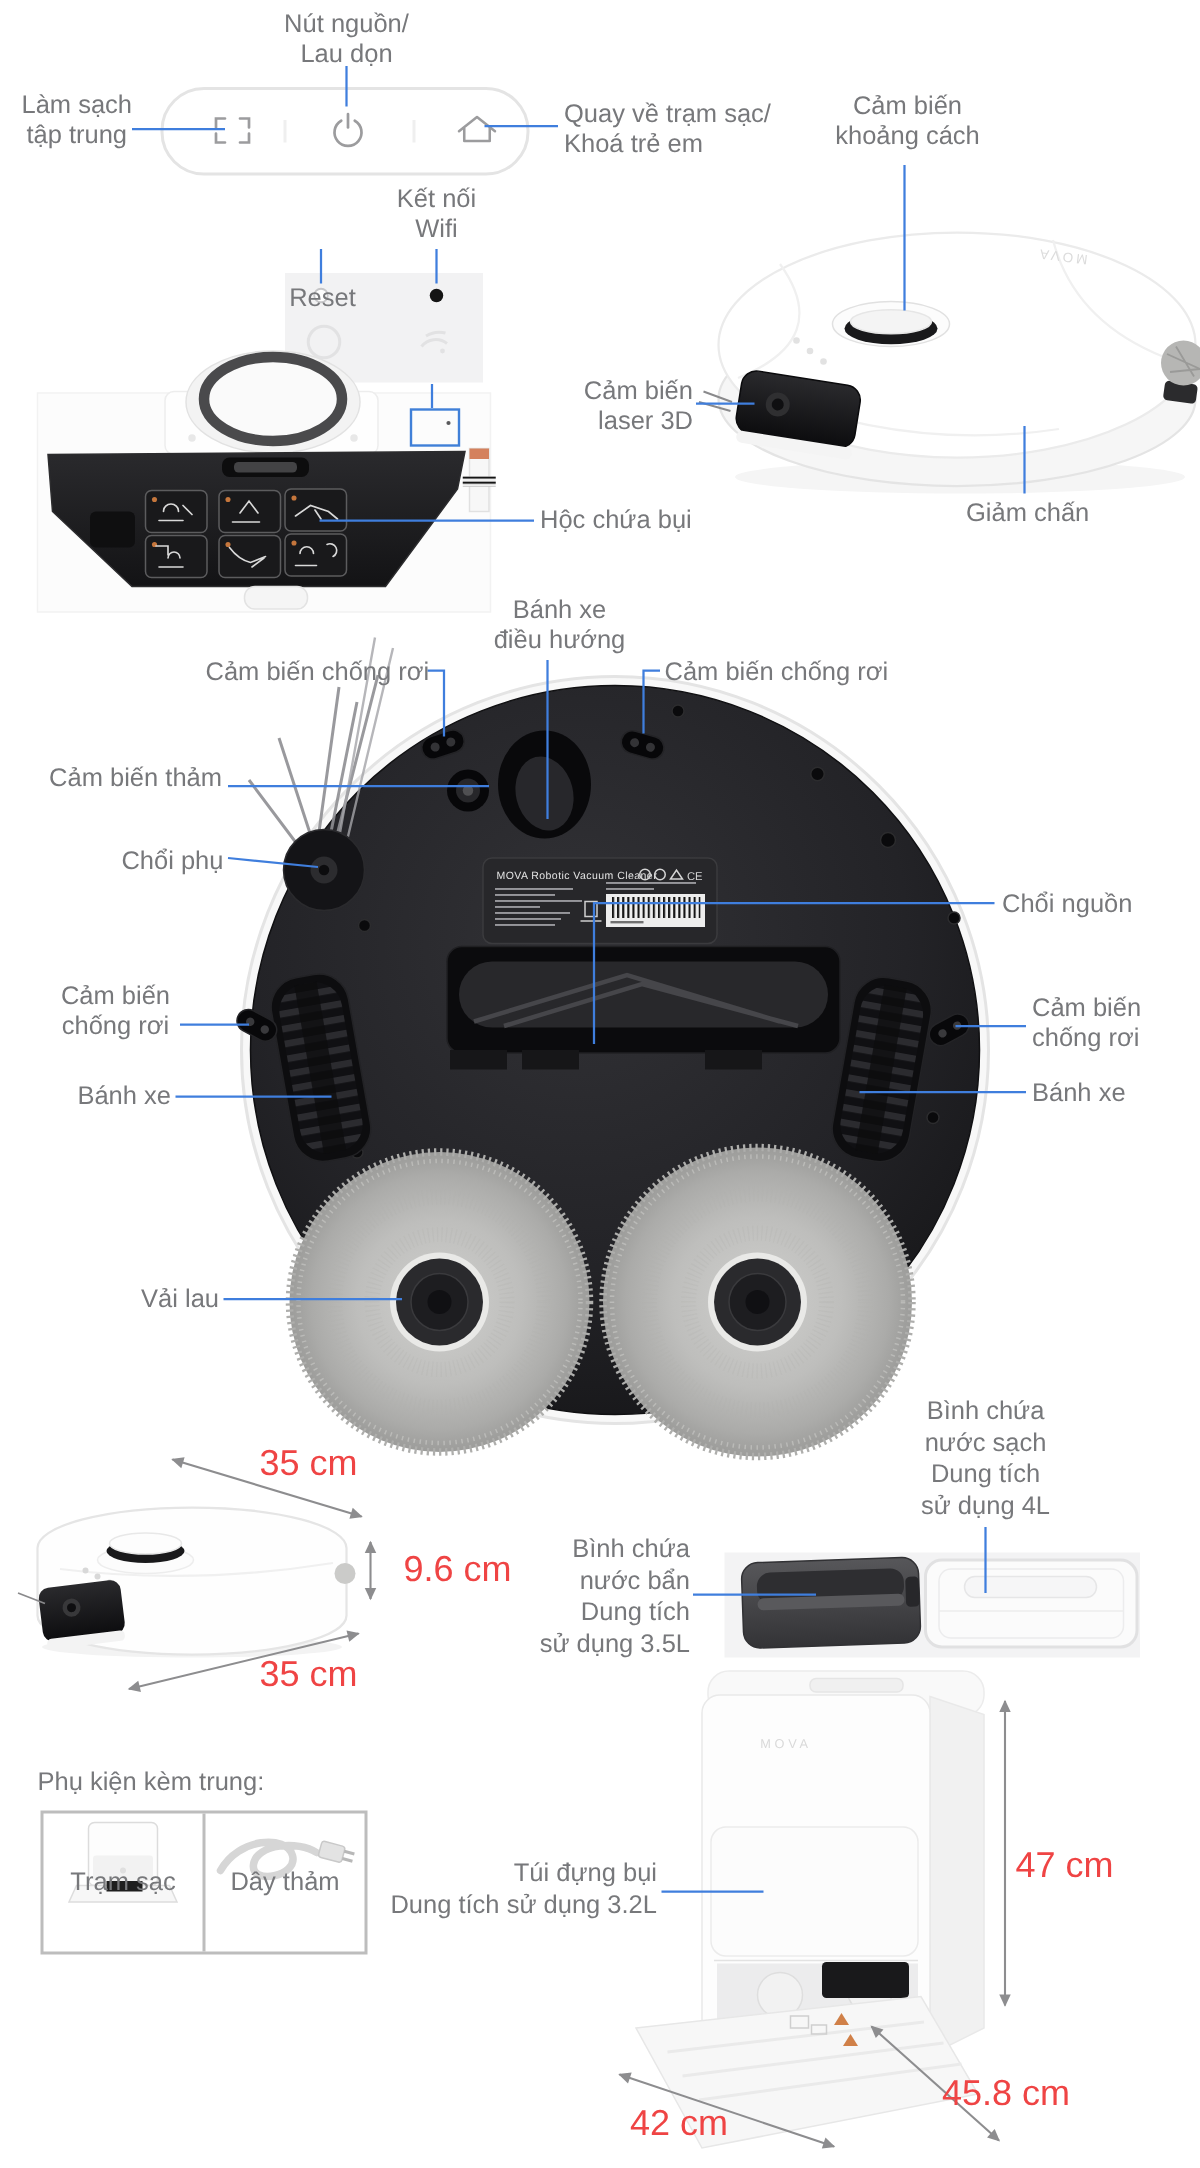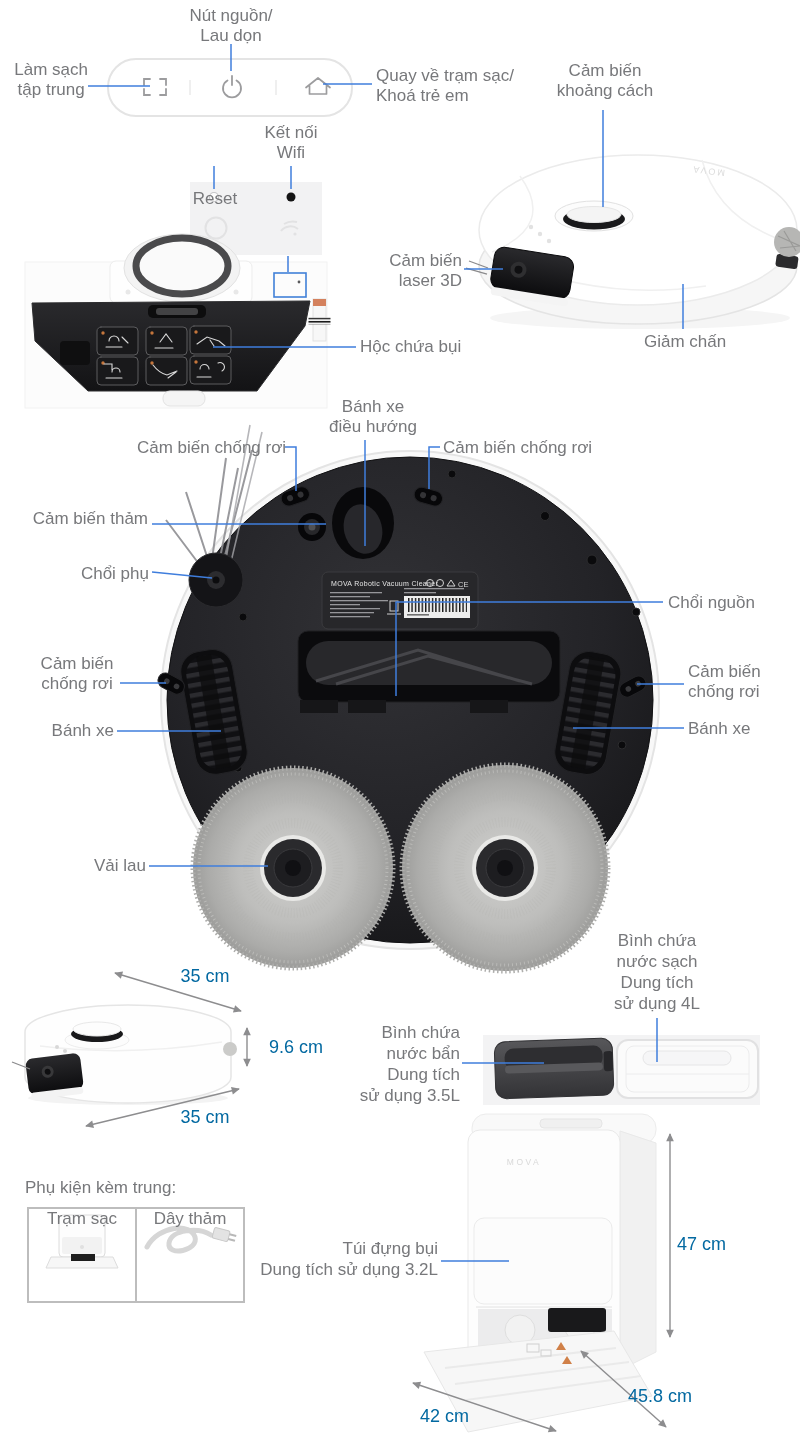--- a/index.html
+++ b/index.html
@@ -1,25 +1,25 @@
 <!DOCTYPE html>
 <html><head>
 <meta charset="utf-8">
 <style>
   html,body{margin:0;padding:0;background:#fff;}
   #stage{position:relative;width:800px;height:1445px;background:#fff;overflow:hidden;
          font-family:"Liberation Sans","DejaVu Sans",sans-serif;}
   #art,#ann{position:absolute;left:0;top:0;}
   .label{position:absolute;font-size:17px;line-height:20px;color:#77787b;white-space:pre-line;}
-  .dim{position:absolute;font-size:18px;line-height:22px;color:#0369a1;white-space:pre;}
+  .dim{position:absolute;font-size:24px;line-height:22px;color:#ef4444;white-space:pre;}
   .ta-r{text-align:right}.ta-c{text-align:center}
   .acc-table{position:absolute;left:27px;top:1207px;width:218px;height:96px;
              border:2px solid #bdbdbd;display:flex;box-sizing:border-box;background:#fff;}
   .acc-cell{flex:1;position:relative;display:flex;flex-direction:column;align-items:center;
-            justify-content:flex-start;padding-bottom:1px;box-sizing:border-box;}
+            justify-content:center;padding-bottom:1px;box-sizing:border-box;}
   .acc-cell + .acc-cell{border-left:2px solid #bdbdbd;}
   .acc-img{position:absolute;top:2px;left:2px;}
   .acc-label{font-size:17px;color:#77787b;position:relative;z-index:2;background:transparent;}
 </style>
 </head>
 <body>
 
 <div id="stage">
 
 <svg id="art" width="800" height="1445" viewBox="0 0 800 1445">

